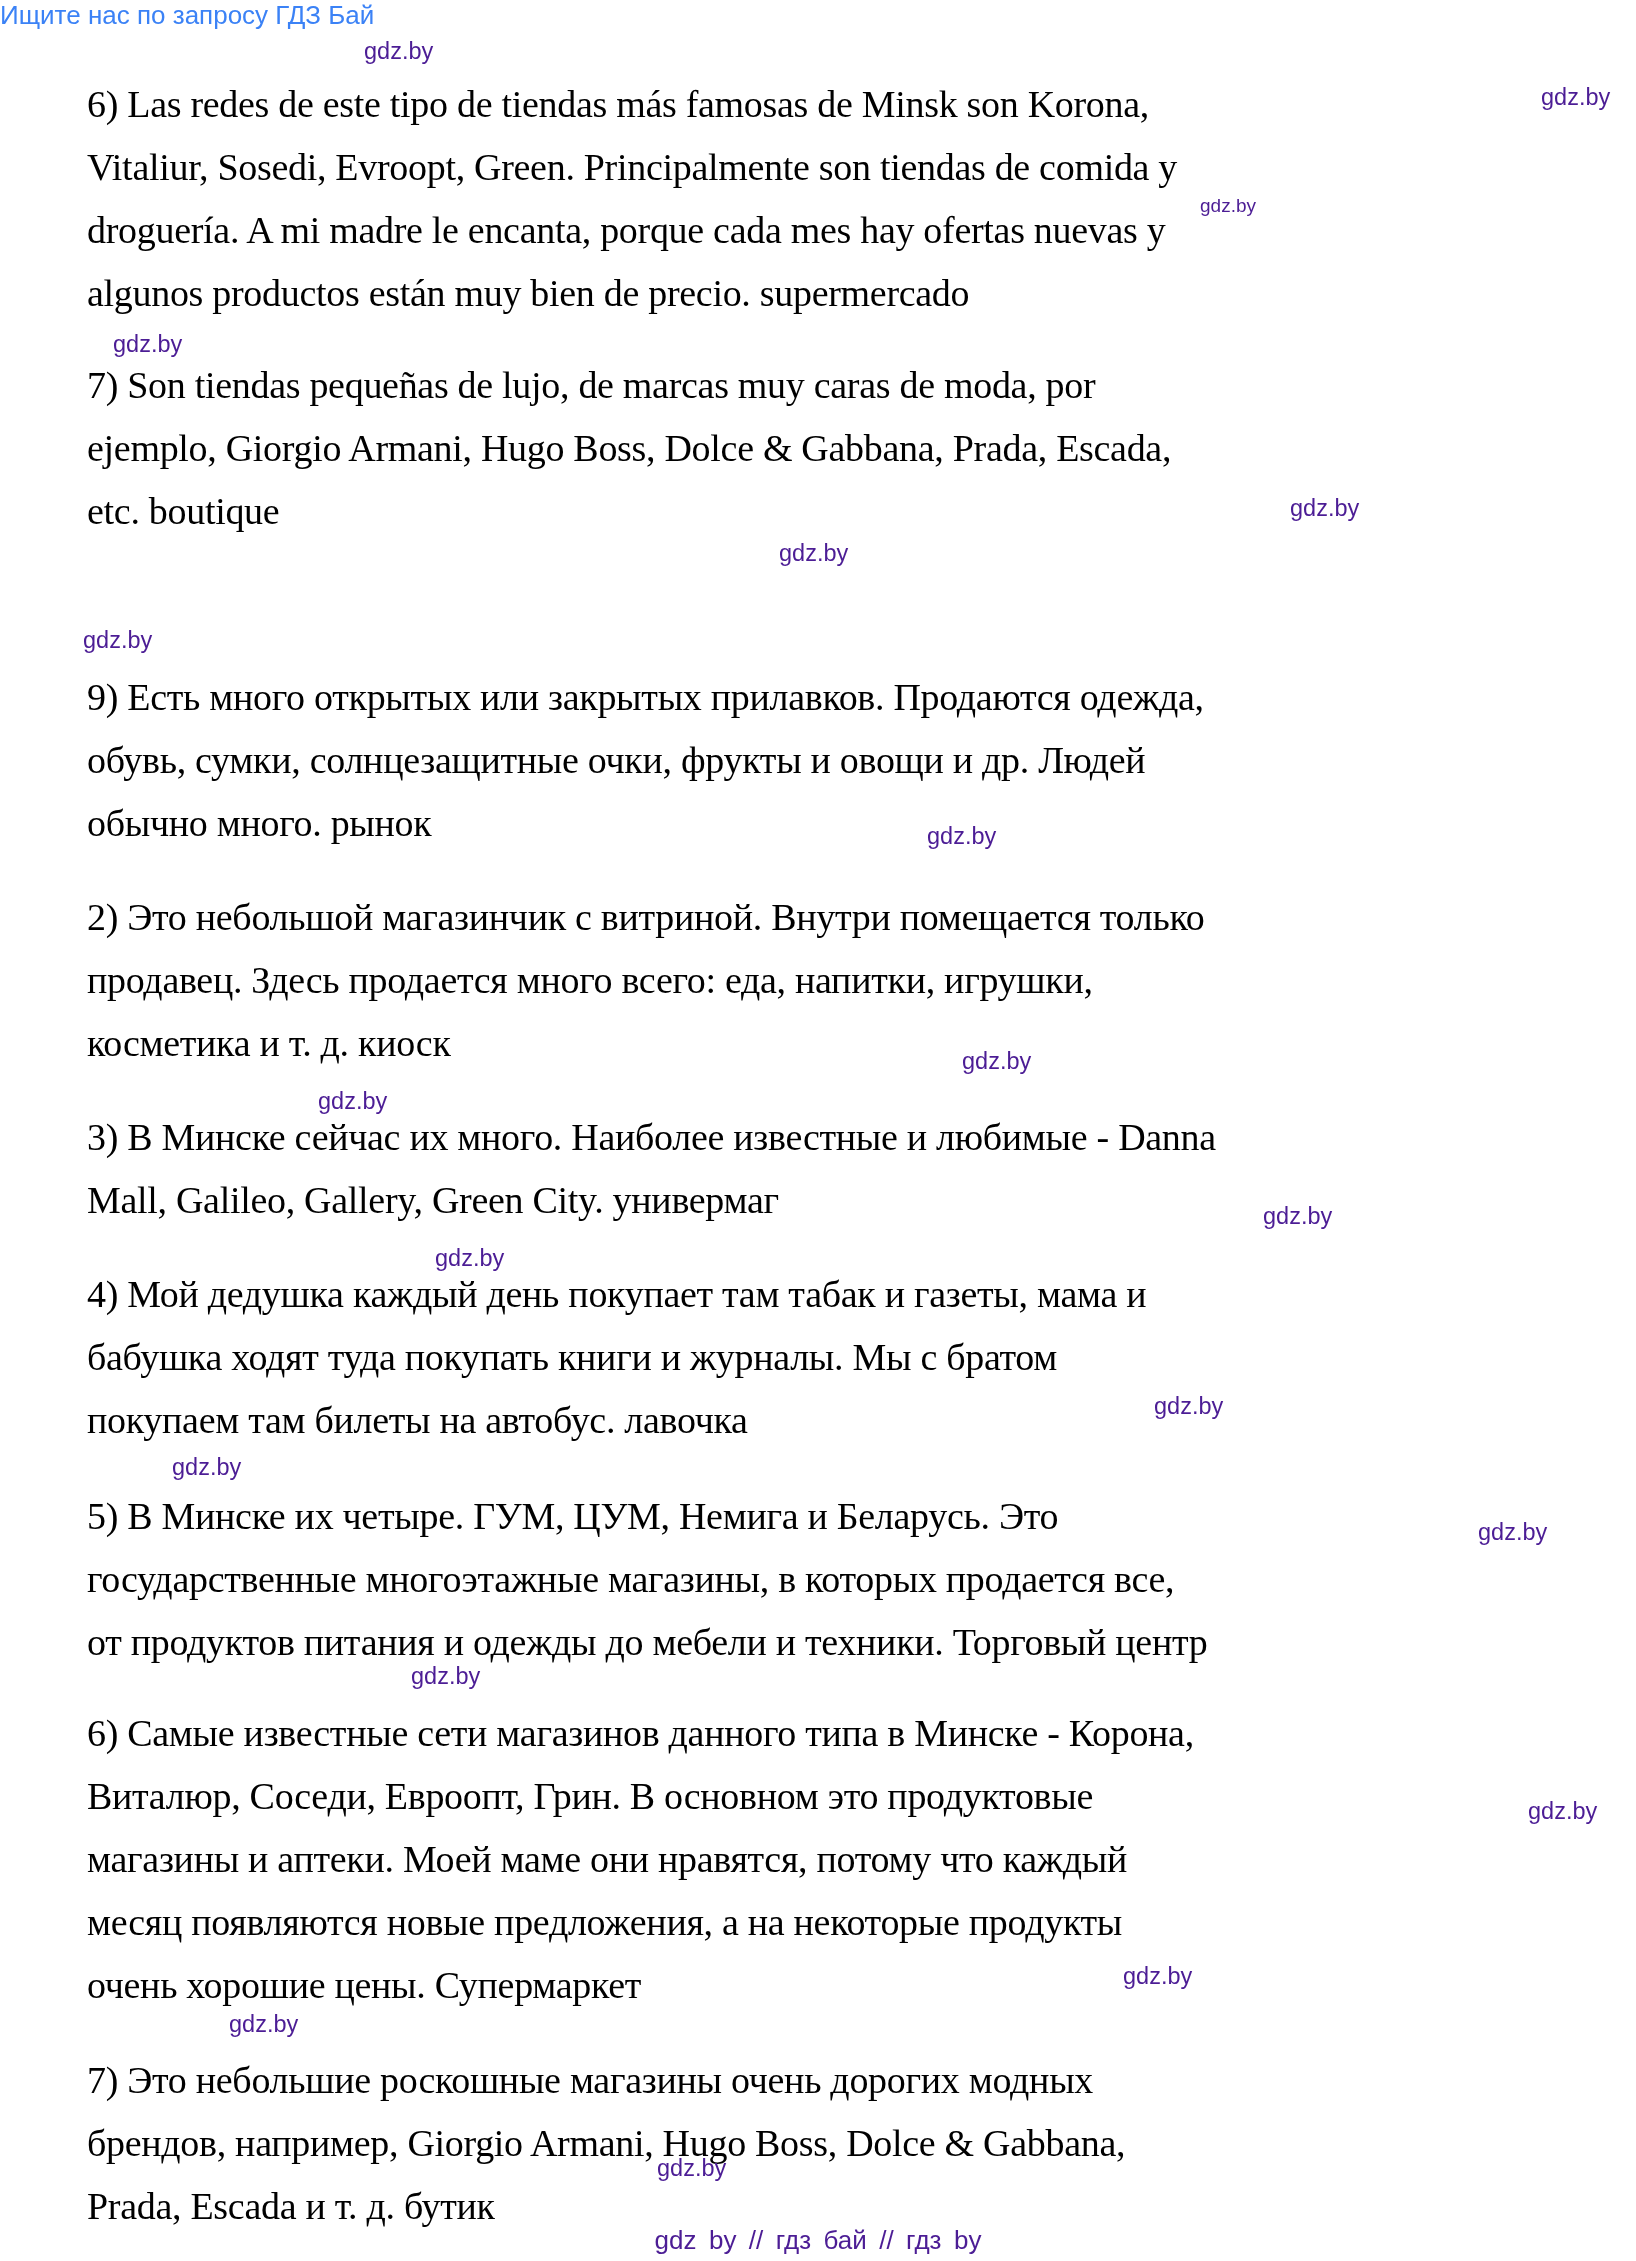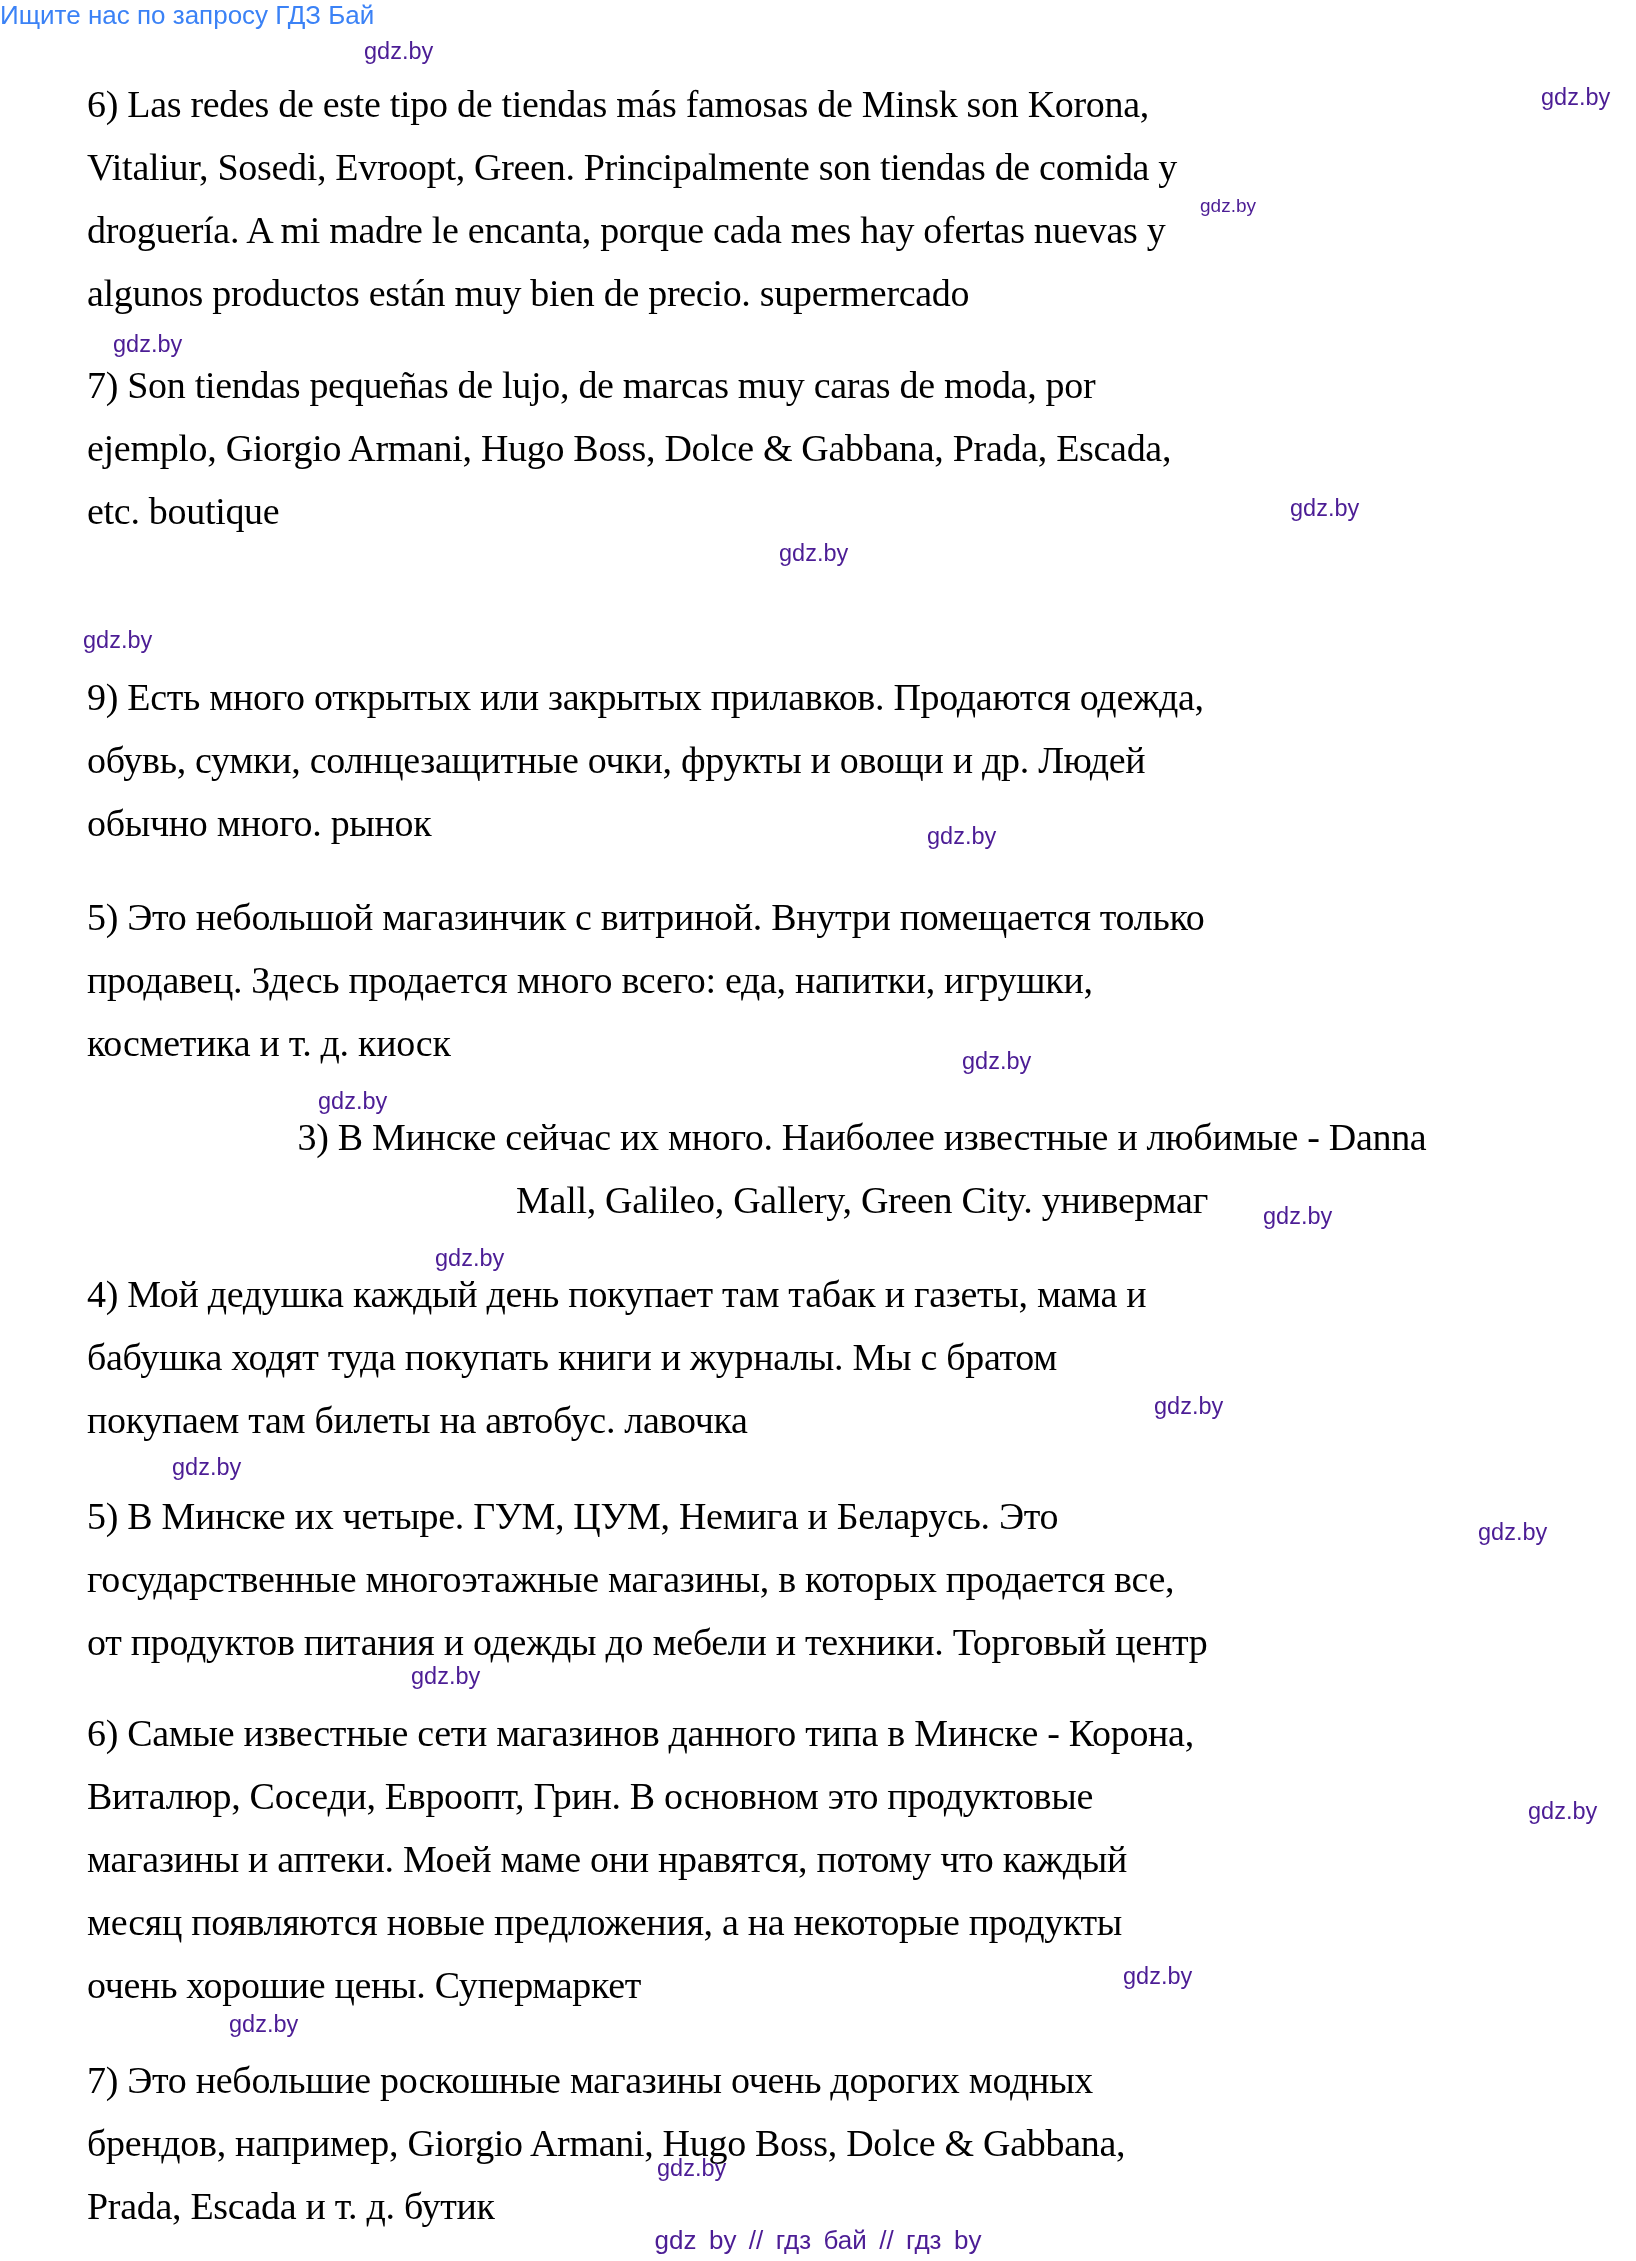--- a/index.html
+++ b/index.html
@@ -34,24 +34,24 @@
 Vitaliur, Sosedi, Evroopt, Green. Principalmente son tiendas de comida y
 droguería. A mi madre le encanta, porque cada mes hay ofertas nuevas y
 algunos productos están muy bien de precio. supermercado</div>
 <div class="para" style="top:354px;">7) Son tiendas pequeñas de lujo, de marcas muy caras de moda, por
 ejemplo, Giorgio Armani, Hugo Boss, Dolce &amp; Gabbana, Prada, Escada,
 etc. boutique</div>
 
 <div class="para" style="top:666px;">9) Есть много открытых или закрытых прилавков. Продаются одежда,
 обувь, сумки, солнцезащитные очки, фрукты и овощи и др. Людей
 обычно много. рынок</div>
-<div class="para" style="top:886px;">5) Это небольшой магазинчик с витриной. Внутри помещается только
+<div class="para" style="top:886px;">2) Это небольшой магазинчик с витриной. Внутри помещается только
 продавец. Здесь продается много всего: еда, напитки, игрушки,
 косметика и т. д. киоск</div>
-<div class="para" style="top:1106px;text-align:center;">3) В Минске сейчас их много. Наиболее известные и любимые - Danna
+<div class="para" style="top:1106px;">3) В Минске сейчас их много. Наиболее известные и любимые - Danna
 Mall, Galileo, Gallery, Green City. универмаг</div>
 <div class="para" style="top:1263px;">4) Мой дедушка каждый день покупает там табак и газеты, мама и
 бабушка ходят туда покупать книги и журналы. Мы с братом
 покупаем там билеты на автобус. лавочка</div>
 <div class="para" style="top:1485px;">5) В Минске их четыре. ГУМ, ЦУМ, Немига и Беларусь. Это
 государственные многоэтажные магазины, в которых продается все,
 от продуктов питания и одежды до мебели и техники. Торговый центр</div>
 <div class="para" style="top:1702px;">6) Самые известные сети магазинов данного типа в Минске - Корона,
 Виталюр, Соседи, Евроопт, Грин. В основном это продуктовые
 магазины и аптеки. Моей маме они нравятся, потому что каждый

